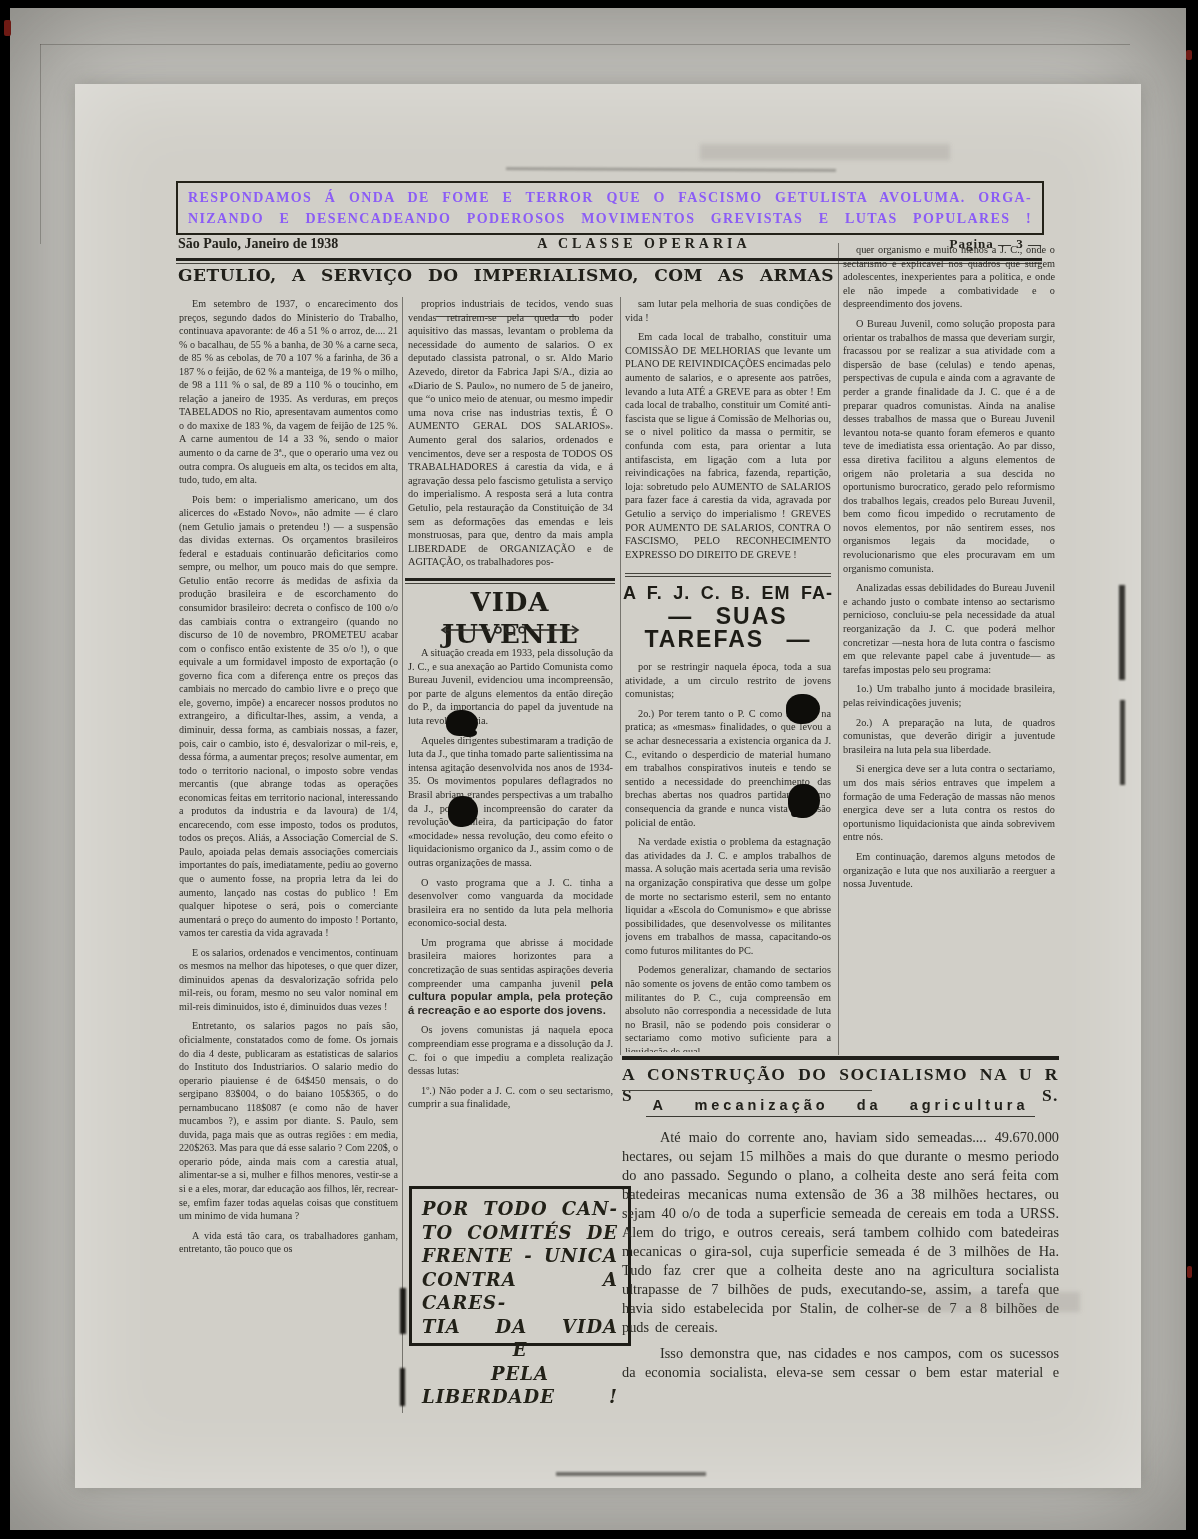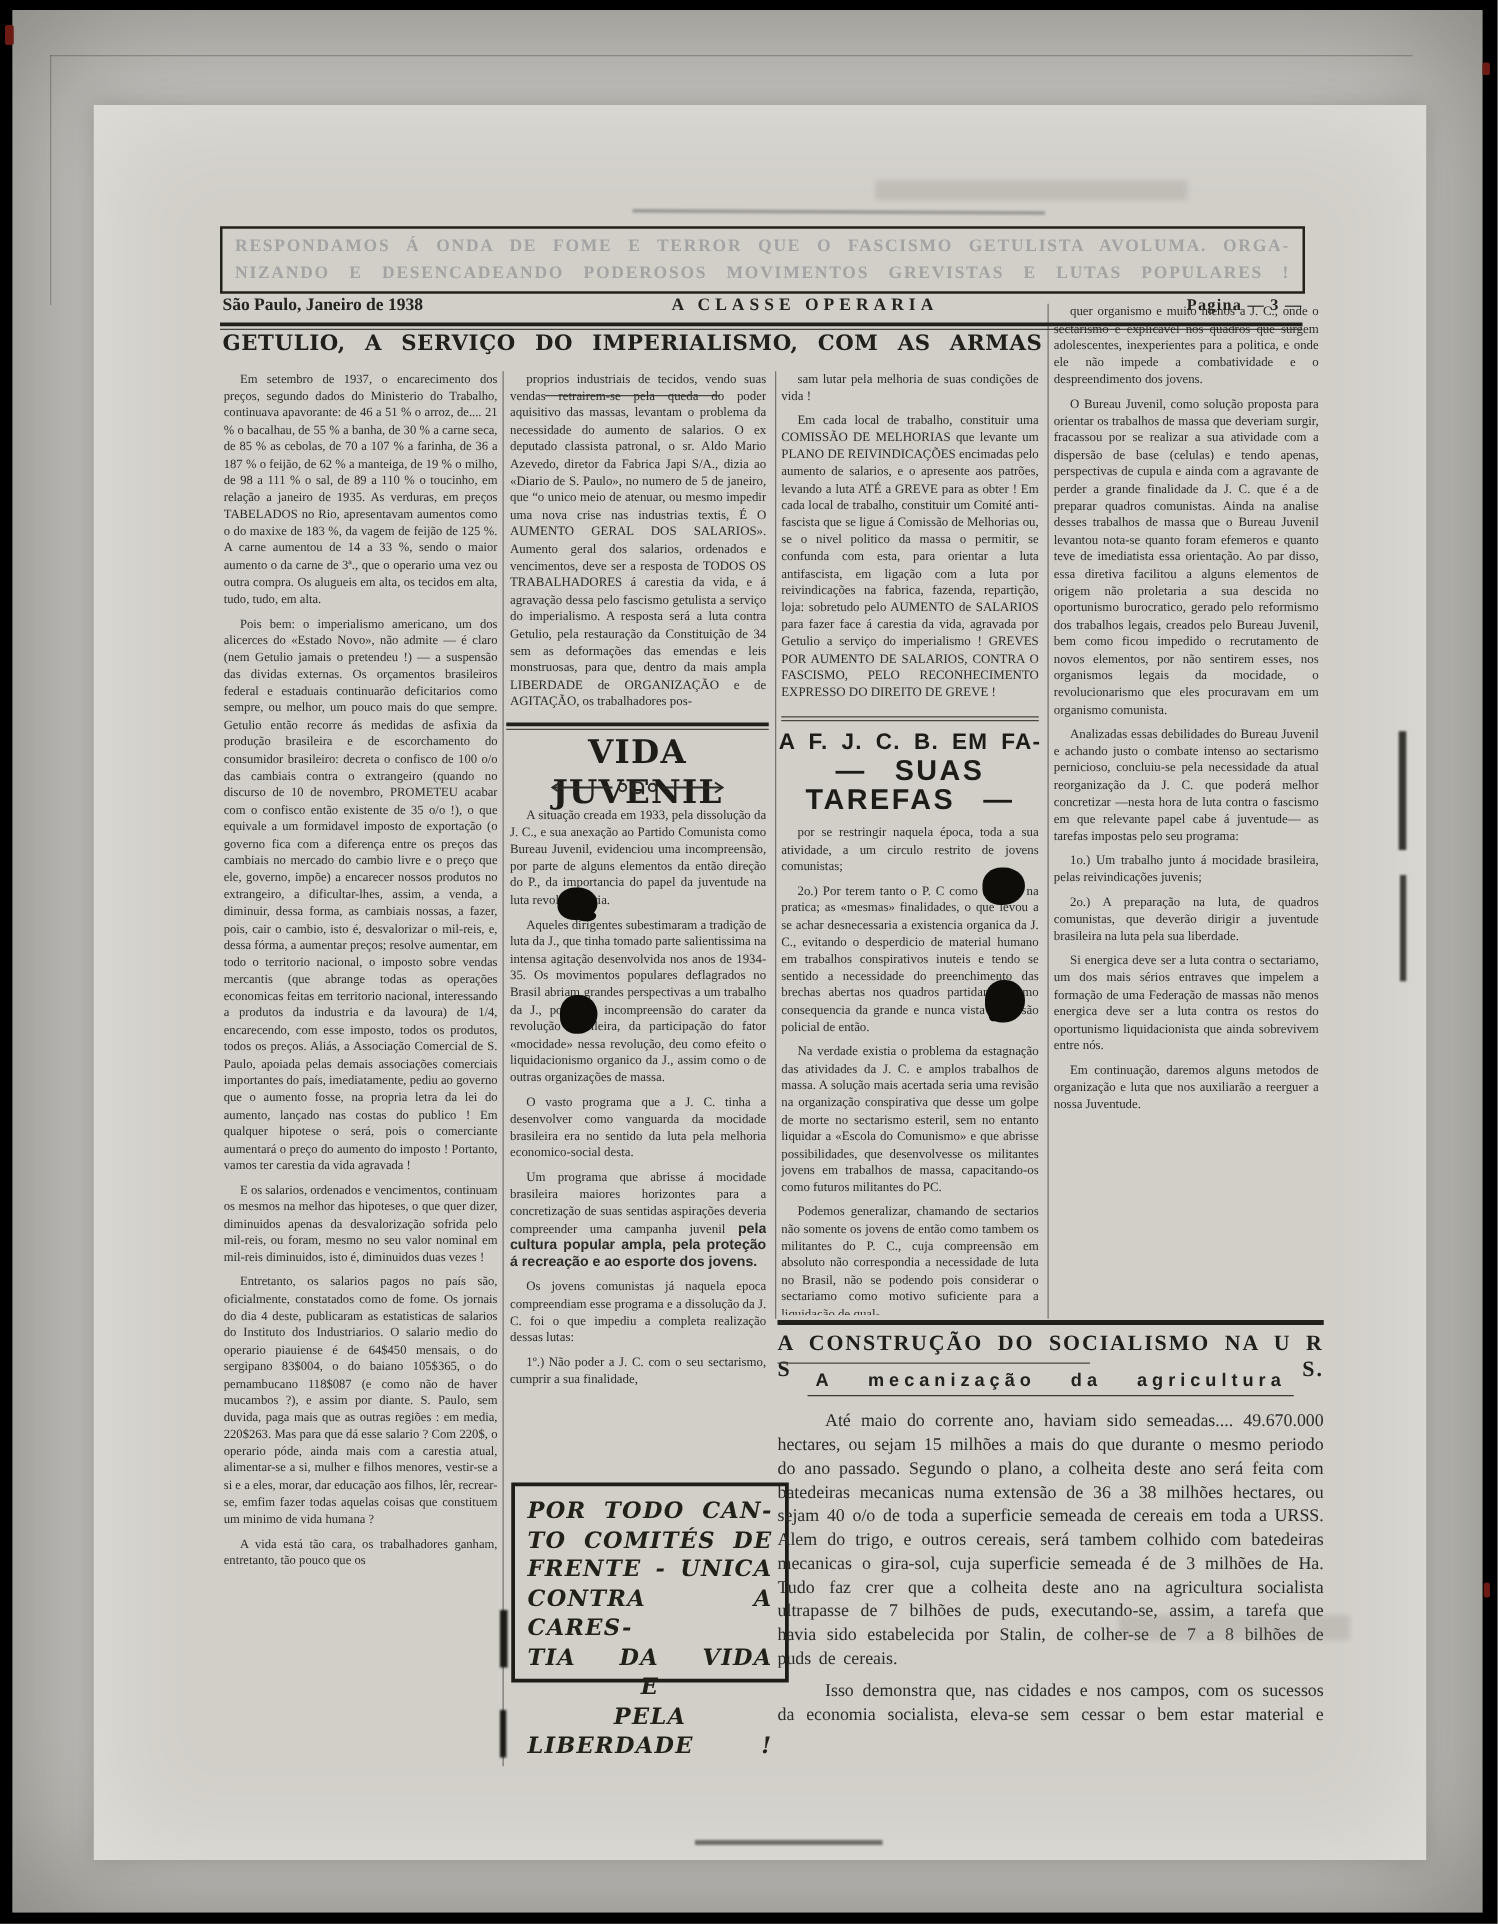--- a/index.html
+++ b/index.html
@@ -6,21 +6,21 @@
   body{width:1198px;height:1539px;position:relative;background:#000;overflow:hidden;
        font-family:"Liberation Serif", serif;}
   .scan{position:absolute;left:10px;top:8px;width:1176px;height:1522px;background:#c6c5c0;
         box-shadow:inset 0 0 130px rgba(70,68,62,.55);}
   .page{position:absolute;left:65px;top:76px;width:1066px;height:1404px;background:#d1cfc8;
         box-shadow:inset 0 0 90px rgba(255,255,255,.35), 0 0 18px rgba(90,88,80,.35);}
   .photo-line{position:absolute;background:rgba(55,53,48,.32);}
   .ink{color:#2b2a25;}
   
   .banner{position:absolute;left:176px;top:181px;width:844px;height:42px;border:2px solid #232219;
-          padding:4px 10px;color:#a3a3a3;}
+          padding:4px 10px;color:#8b5cf6;}
   .banner div{font-weight:bold;font-size:14px;line-height:21px;letter-spacing:1.4px;
               text-align:justify;text-align-last:justify;}
   .dateline{position:absolute;left:178px;top:236px;width:864px;display:flex;justify-content:space-between;
             align-items:baseline;color:#24231d;gap:10px;}
   .dl-left{font-weight:bold;font-size:14px;}
   .dl-center{font-weight:bold;font-size:14px;letter-spacing:4px;}
   .dl-right{font-weight:bold;font-size:13px;letter-spacing:1px;}
   .hr3{position:absolute;height:3px;background:#21201b;}
   .hr1{position:absolute;height:1px;background:#45443d;}
   

